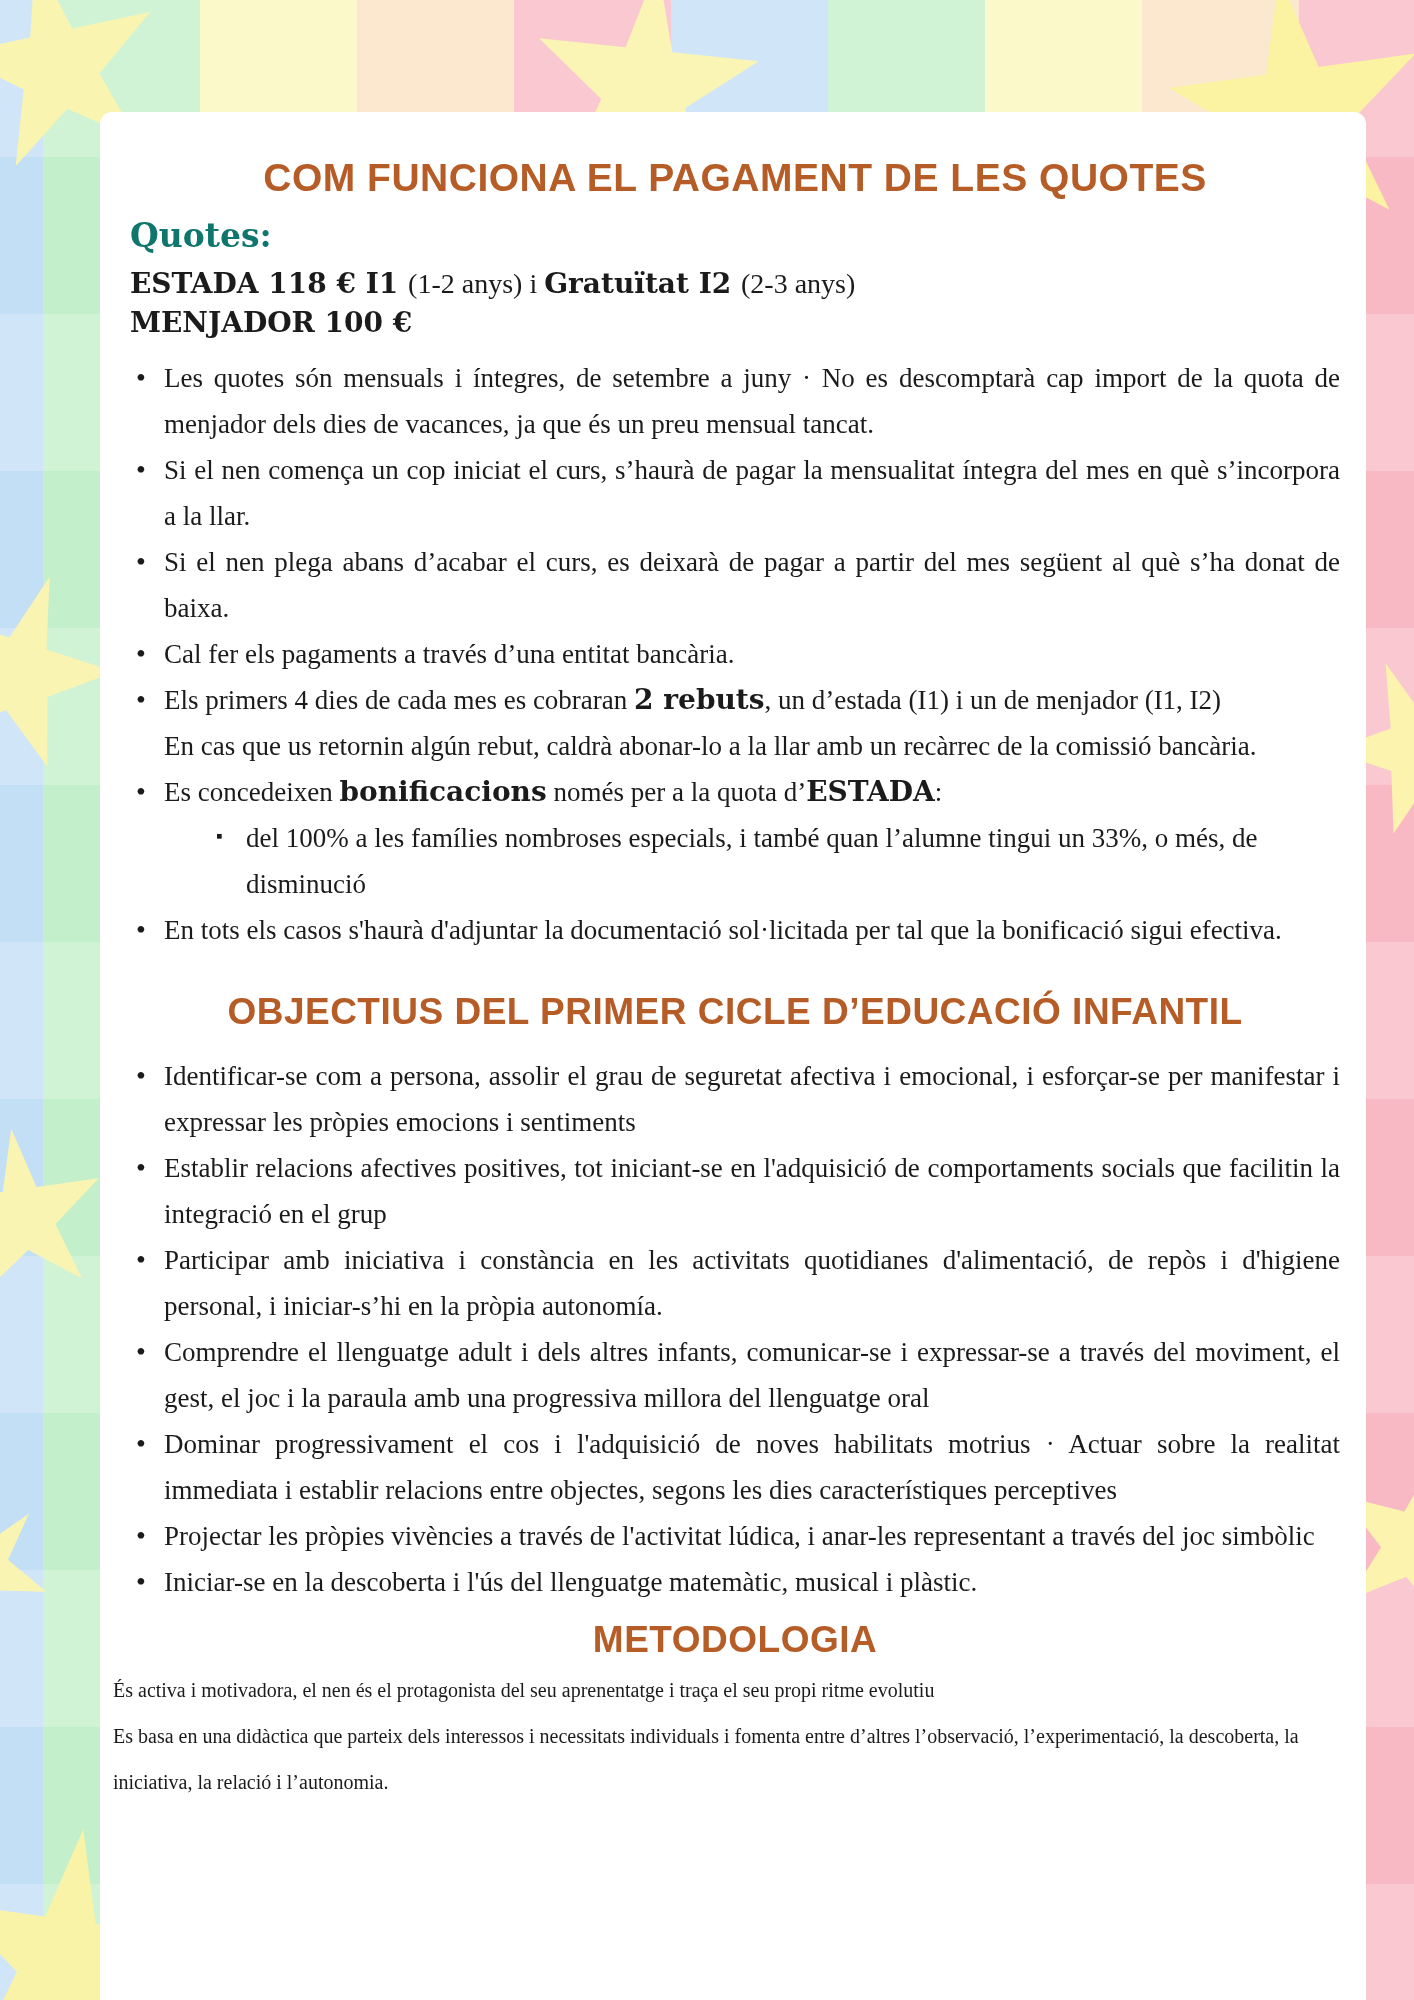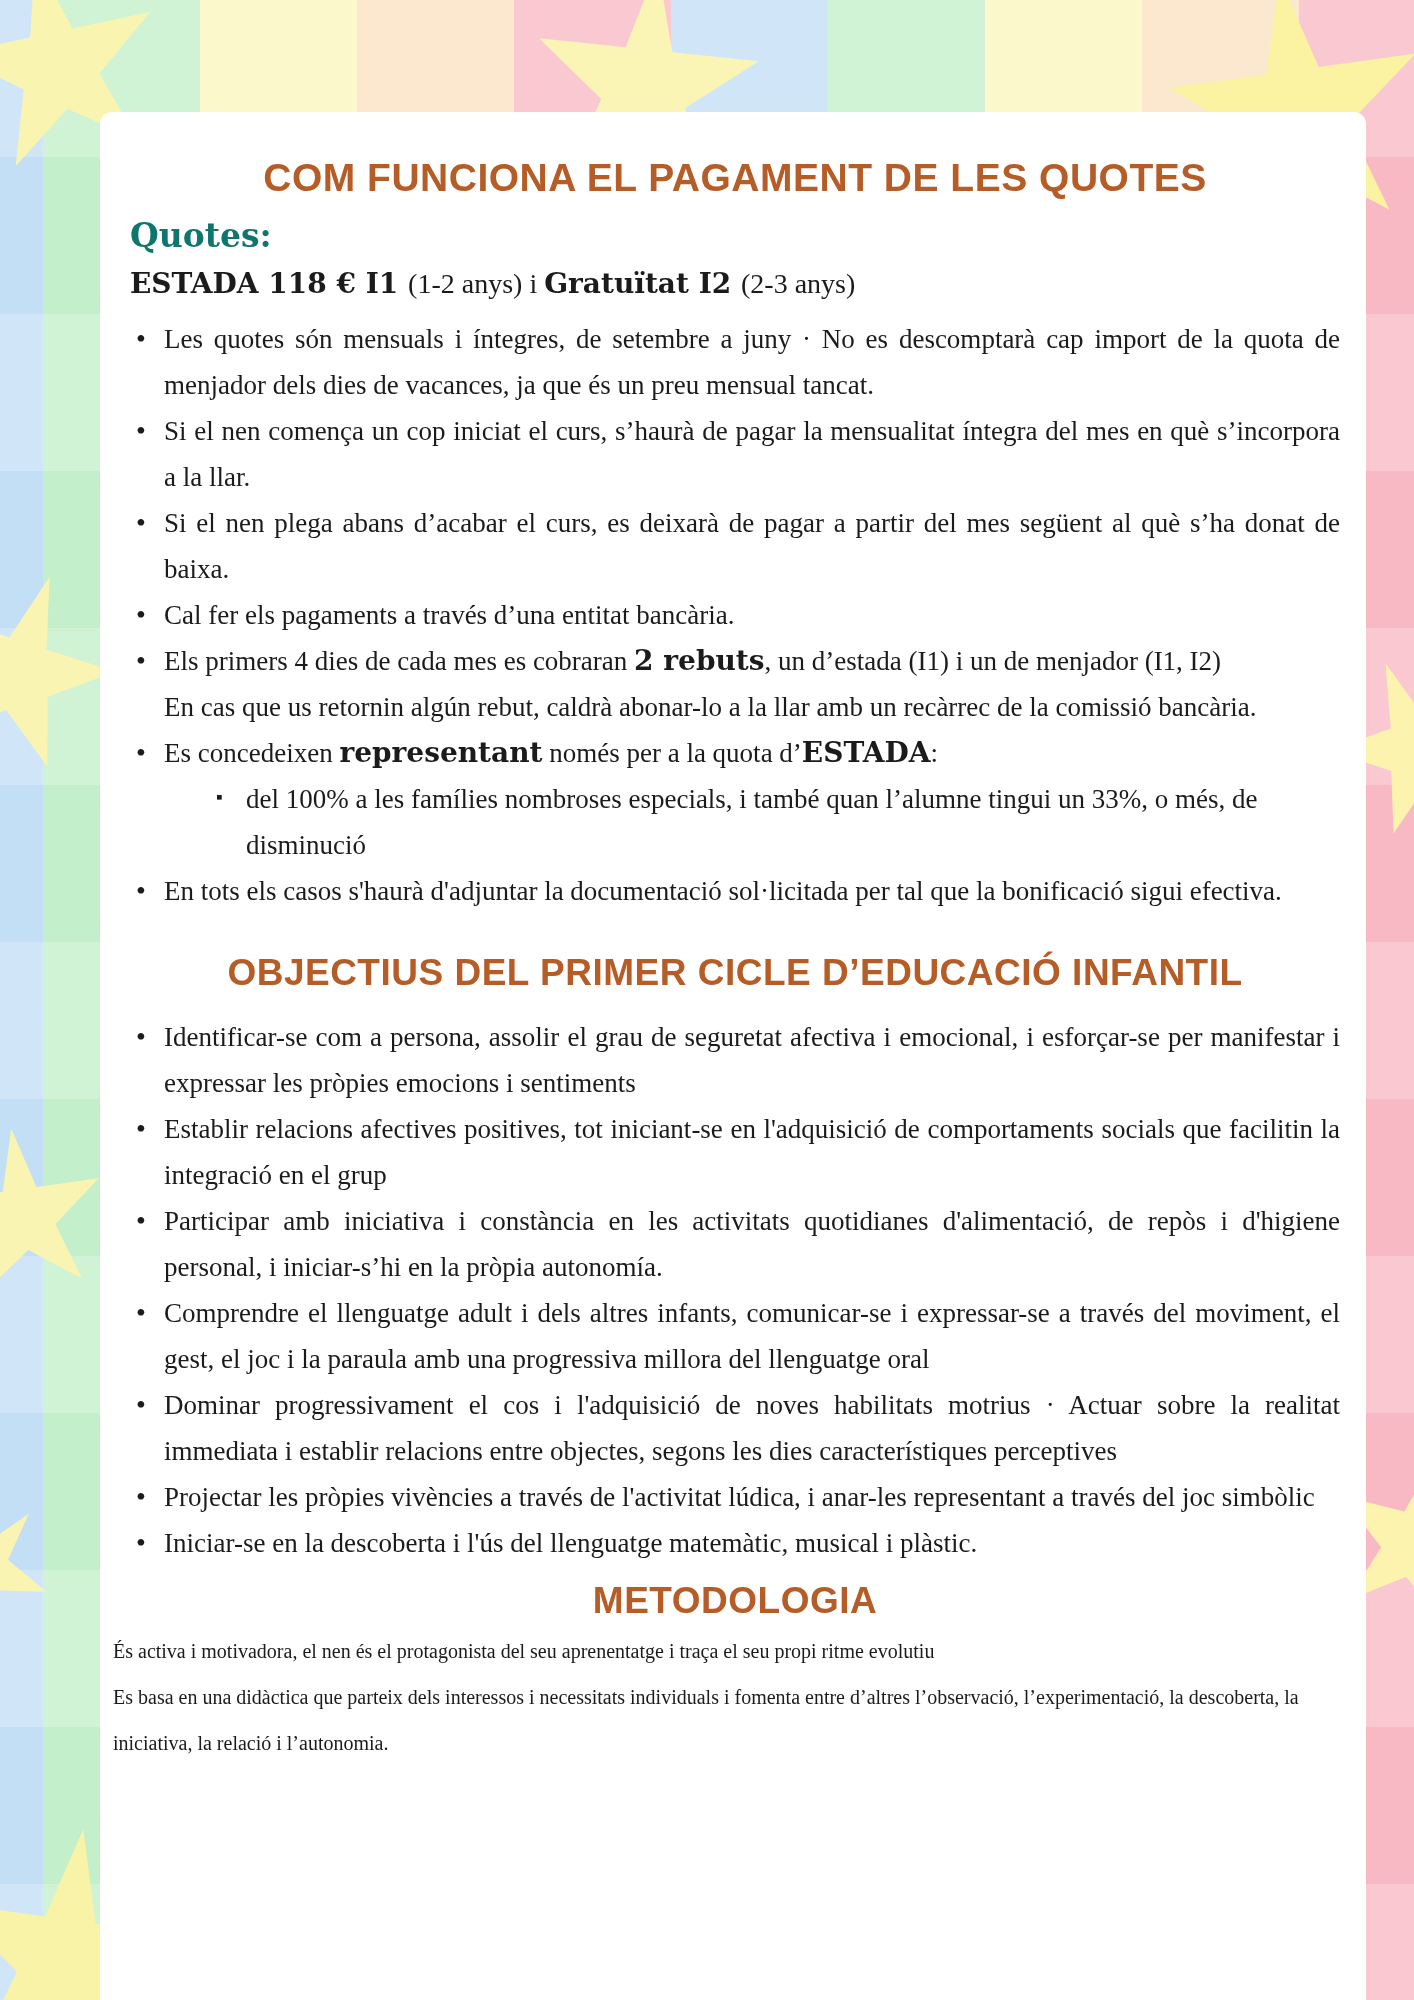--- a/index.html
+++ b/index.html
@@ -158,32 +158,33 @@
   <div class="star s11"></div>
 
   <div class="card">
 
     <h1 class="title">COM FUNCIONA EL PAGAMENT DE LES QUOTES</h1>
 
     <h2 class="quotes-heading">Quotes:</h2>
 
     <p class="fee-line"><b>ESTADA 118 €  I1 </b><span>(1-2 anys) i </span><b> Gratuïtat I2 </b><span>(2-3 anys)</span></p>
 
+    <p class="fee-line"><b>MENJADOR 100 €</b></p>
 
     <ul class="blist">
       <li><span>Les quotes són mensuals i íntegres, de setembre a juny · No es descomptarà cap import de la quota de menjador dels dies de vacances, ja que és un preu mensual tancat.</span></li>
       <li><span>Si el nen comença un cop iniciat el curs, s’haurà de pagar la mensualitat íntegra del mes en què s’incorpora a la llar.</span></li>
       <li><span>Si el nen plega abans d’acabar el curs, es deixarà de pagar a partir del mes següent al què s’ha donat de baixa.</span></li>
       <li><span>Cal fer els pagaments a través d’una entitat bancària.</span></li>
       <li>
         <span>Els primers 4 dies de cada mes es cobraran </span><b>2 rebuts</b><span>, un d’estada (I1) i un de menjador (I1, I2)</span>
         <div class="cont">En cas que us retornin algún rebut, caldrà abonar-lo a la llar amb un recàrrec de la comissió bancària.</div>
       </li>
       <li>
-        <span>Es concedeixen </span><b>representant</b><span> només per a la quota d’</span><b>ESTADA</b><span>:</span>
+        <span>Es concedeixen </span><b>bonificacions</b><span> només per a la quota d’</span><b>ESTADA</b><span>:</span>
         <ul class="sub">
           <li><span>del 100% a les famílies nombroses especials, i també quan l’alumne tingui un 33%, o més, de disminució</span></li>
         </ul>
       </li>
       <li><span>En tots els casos s'haurà d'adjuntar la documentació sol·licitada per tal que la bonificació sigui efectiva.</span></li>
     </ul>
 
     <h2 class="section-heading">OBJECTIUS DEL PRIMER CICLE D’EDUCACIÓ INFANTIL</h2>
 
     <ul class="blist">

